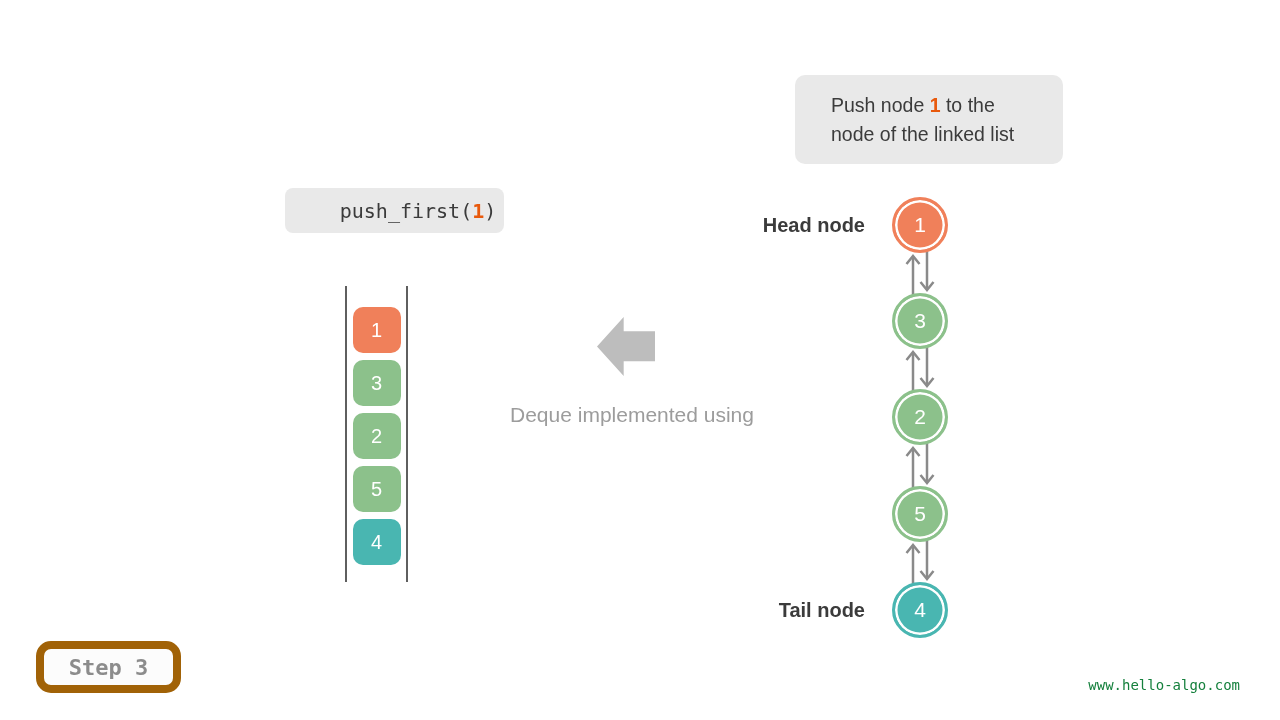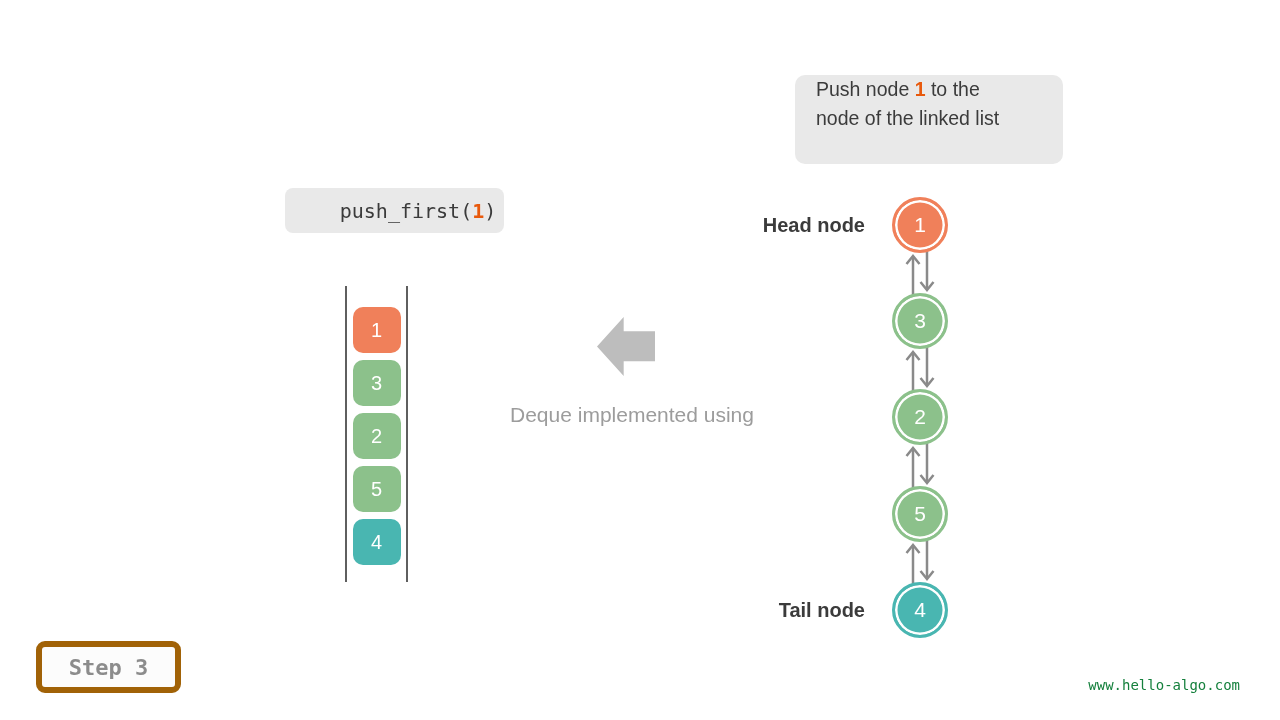--- a/index.html
+++ b/index.html
@@ -12,22 +12,22 @@
   }
   .canvas { position: absolute; inset: 0; width: 1280px; height: 720px; }
 
   
   .callout {
     position: absolute;
     left: 795px; top: 75px;
     width: 268px; height: 89px;
     background: #E9E9E9;
     border-radius: 10px;
-    display: flex; flex-direction: column; 
-    padding-left: 21px;
+    display: flex; flex-direction: column; justify-content: center;
+    padding-left: 36px;
     font-size: 19.5px;
     line-height: 29px;
     color: #3B3B3B;
   }
   .callout .hl { font-weight: bold; }
 
   
   .code-pill {
     position: absolute;
     left: 285px; top: 188px;
@@ -117,22 +117,22 @@
   }
   .label-head { top: 214px; }
   .label-tail { top: 599px; }
 
   
   .step-badge {
     position: absolute;
     left: 36px; top: 641px;
     width: 145px; height: 52px;
     background: #FCFCFC;
-    border: 6px solid #a16207;
-    border-radius: 9px;
+    border: 8px solid #a16207;
+    border-radius: 15px;
     display: flex; align-items: center; justify-content: center;
     font-family: "DejaVu Sans Mono", monospace;
     font-size: 22px;
     font-weight: bold;
     color: #8C8C8C;
   }
 
   
   .watermark {
     position: absolute;

